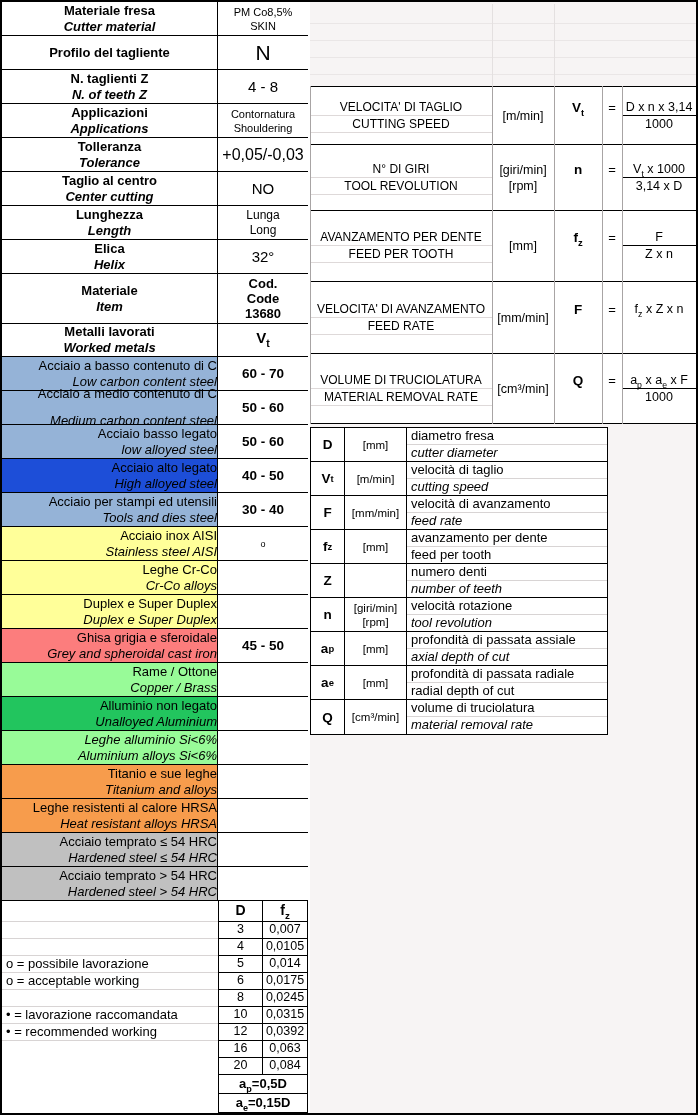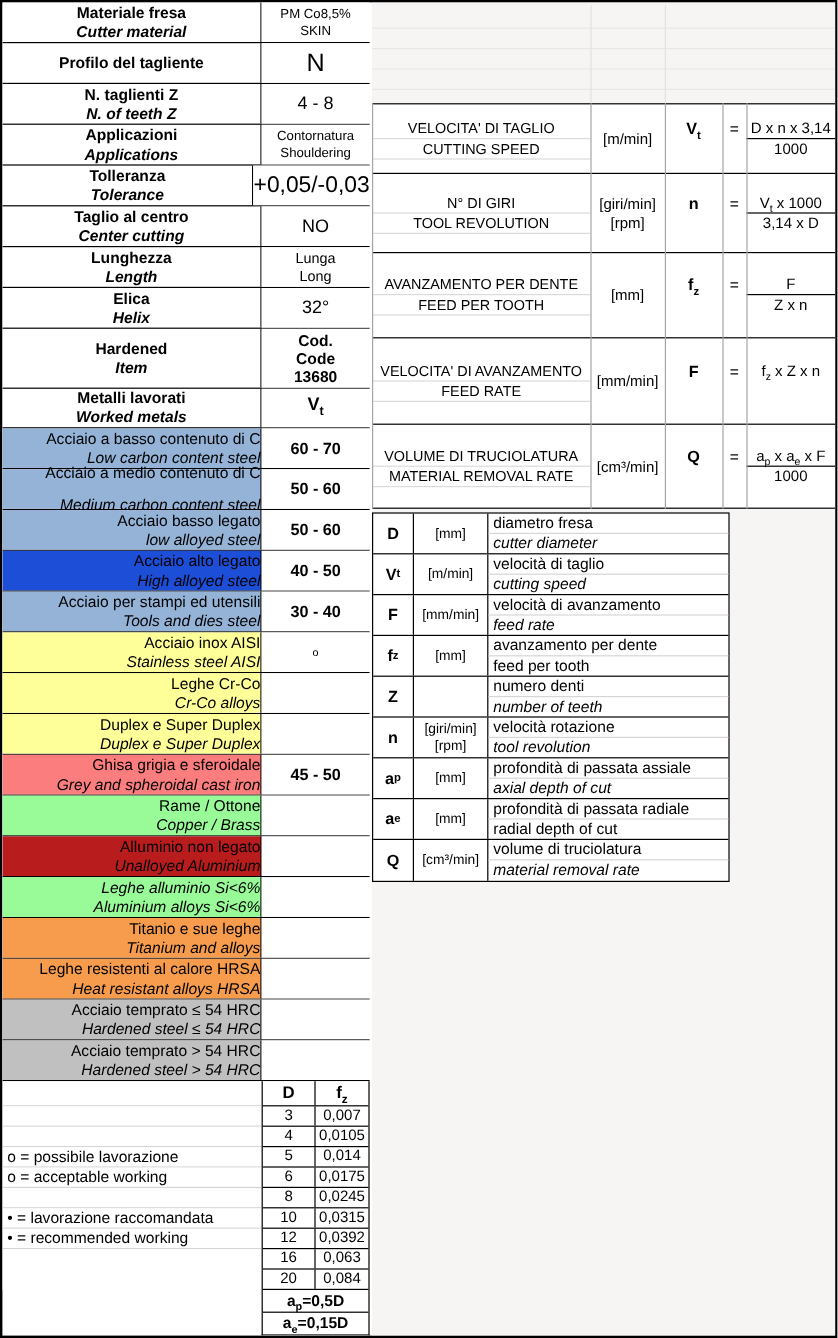--- a/index.html
+++ b/index.html
@@ -13,21 +13,21 @@
   
   #left-table{position:absolute;left:0;top:0;width:306px;background:#fff}
   .arow,.mrow{display:flex;border-bottom:1.5px solid #000;height:34px}
   .arow .label,.mrow .label{width:216px;border-right:1.5px solid #000;display:flex;flex-direction:column;justify-content:center;text-align:center}
   .arow .label .it{font-weight:bold;font-size:13px;line-height:16px}
   .arow .label .en{font-weight:bold;font-style:italic;font-size:13px;line-height:16px}
   .value{flex:1;display:flex;flex-direction:column;justify-content:center;align-items:center;text-align:center;background:#fff}
   .v-sm{font-size:11px;line-height:14px}
   .v-xl{font-size:21px;line-height:22px}
   .v-lg{font-size:15px;line-height:17px}
-  .v-md{font-size:19px;line-height:15px}
+  .v-md{font-size:16px;line-height:15px}
   .v-reg{font-size:12px;line-height:15px}
   .v-bold{font-weight:bold;font-size:13px;line-height:15px}
   .v-bold-lg{font-weight:bold;font-size:15px;line-height:16px}
   .h50{height:50px}.h33{height:33px}
   #metal-host{display:contents}
   .mrow .label{text-align:right;padding-left:4px}
   .mrow .label .it{font-size:13px;line-height:16px}
   .mrow .label .en{font-size:13px;line-height:16px;font-style:italic}
   .mrow .label .it.italic{font-style:italic}
   .mrow .value{font-weight:bold;font-size:13.5px}
@@ -165,21 +165,21 @@
         <div class="it">Elica</div>
         <div class="en">Helix</div>
       </div>
       <div class="value">
         <div class="v-lg">32°</div>
       </div>
     </div>
 
     <div class="arow h50">
       <div class="label">
-        <div class="it">Hardened</div>
+        <div class="it">Materiale</div>
         <div class="en">Item</div>
       </div>
       <div class="value">
         <div class="v-bold">Cod.</div>
         <div class="v-bold">Code</div>
         <div class="v-bold">13680</div>
       </div>
     </div>
 
     <div class="arow h33">
@@ -267,21 +267,21 @@
 
   <div class="mrow">
     <div class="label" style="background-color: rgb(152, 251, 152);">
       <div class="it">Rame / Ottone</div>
       <div class="en">Copper / Brass</div>
     </div>
     <div class="value"></div>
   </div>
 
   <div class="mrow">
-    <div class="label" style="background-color: #b91c1c; padding-left: 45px;">
+    <div class="label" style="background-color: #22c55e; padding-left: 45px;">
       <div class="it">Alluminio non legato</div>
       <div class="en">Unalloyed Aluminium</div>
     </div>
     <div class="value"></div>
   </div>
 
   <div class="mrow">
     <div class="label" style="background-color: rgb(152, 251, 152);">
       <div class="it italic">Leghe alluminio Si&lt;6%</div>
       <div class="en">Aluminium alloys Si&lt;6%</div>

